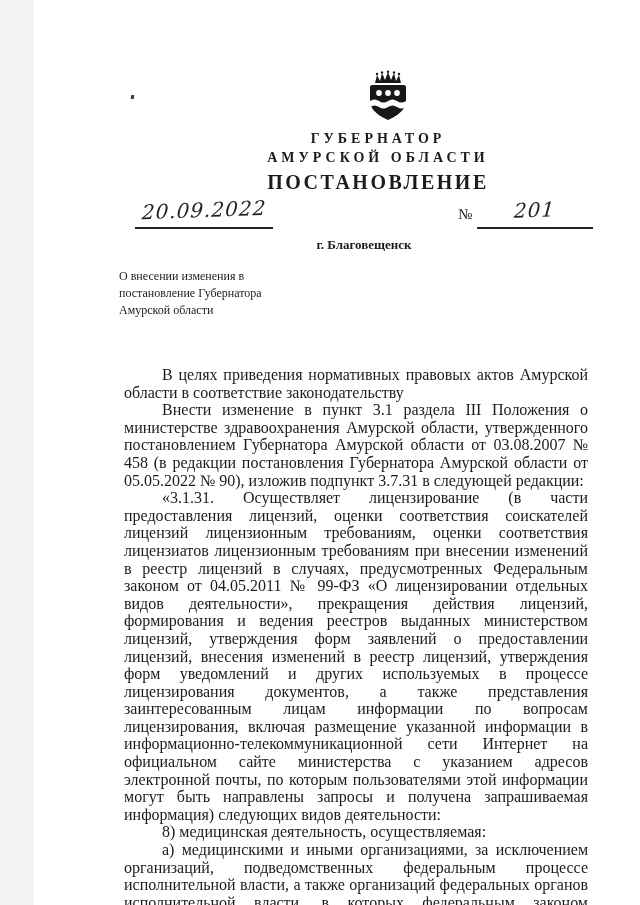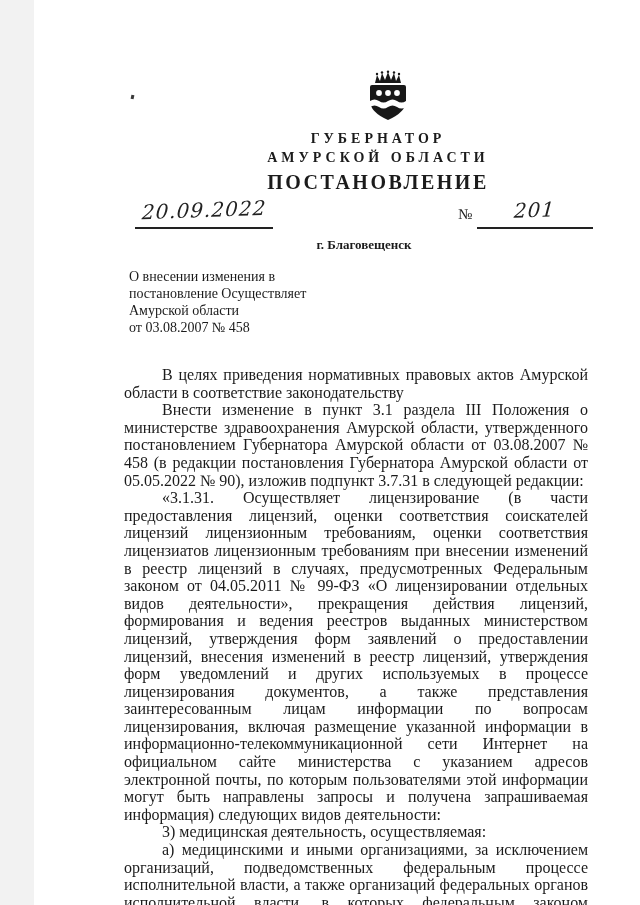--- a/index.html
+++ b/index.html
@@ -66,22 +66,22 @@
     font-size: 20px; letter-spacing: 1px;
     transform: rotate(-2deg) skewX(-6deg);
     color: #222;
   }
   .city {
     position: absolute; top: 237px; left: 10px; width: 640px;
     text-align: center; font-size: 13px; font-weight: bold;
   }
   
   .subject {
-    position: absolute; left: 95px; top: 268px; width: 320px;
-    font-size: 14px; line-height: 17px;
+    position: absolute; left: 85px; top: 268px; width: 320px;
+    font-size: 12px; line-height: 17px;
   }
   
   .doc-body {
     position: absolute; left: 90px; top: 366px; width: 464px;
     font-size: 16px; line-height: 17.6px;
     text-align: justify;
   }
   .doc-body p { margin: 0; text-indent: 38px; }
   .doc-body p.no-indent { text-indent: 0; }
   .resolve { font-weight: bold; }
@@ -127,26 +127,25 @@
   <span class="num-label">№</span>
 
   <div class="num-field">
     <span class="handwriting">201</span>
   </div>
 
   <div class="city">г. Благовещенск</div>
 
   <div class="subject">
     <div>О внесении изменения в</div>
-    <div>постановление Осуществляет</div>
+    <div>постановление Губернатора</div>
     <div>Амурской области</div>
-    <div>от 03.08.2007 № 458</div>
   </div>
 
   <div class="doc-body">
     <p>В целях приведения нормативных правовых актов Амурской области в соответствие законодательству</p>
     <p>Внести изменение в пункт 3.1 раздела III Положения о министерстве здравоохранения Амурской области, утвержденного постановлением Губернатора Амурской области от 03.08.2007 № 458 (в редакции постановления Губернатора Амурской области от 05.05.2022 № 90), изложив подпункт 3.7.31 в следующей редакции:</p>
     <p>«3.1.31. Осуществляет лицензирование (в части предоставления лицензий, оценки соответствия соискателей лицензий лицензионным требованиям, оценки соответствия лицензиатов лицензионным требованиям при внесении изменений в реестр лицензий в случаях, предусмотренных Федеральным законом от 04.05.2011 № 99-ФЗ «О лицензировании отдельных видов деятельности», прекращения действия лицензий, формирования и ведения реестров выданных министерством лицензий, утверждения форм заявлений о предоставлении лицензий, внесения изменений в реестр лицензий, утверждения форм уведомлений и других используемых в процессе лицензирования документов, а также представления заинтересованным лицам информации по вопросам лицензирования, включая размещение указанной информации в информационно-телекоммуникационной сети Интернет на официальном сайте министерства с указанием адресов электронной почты, по которым пользователями этой информации могут быть направлены запросы и получена запрашиваемая информация) следующих видов деятельности:</p>
-    <p>3) медицинская деятельность, осуществляемая:</p>
+    <p>8) медицинская деятельность, осуществляемая:</p>
     <p>а) медицинскими и иными организациями, за исключением организаций, подведомственных федеральным процессе исполнительной власти, а также организаций федеральных органов исполнительной власти, в которых федеральным законом предусмотрена военная и приравненная к ней служба, а</p>
   </div>
 
 </div>
 
 </body></html>

